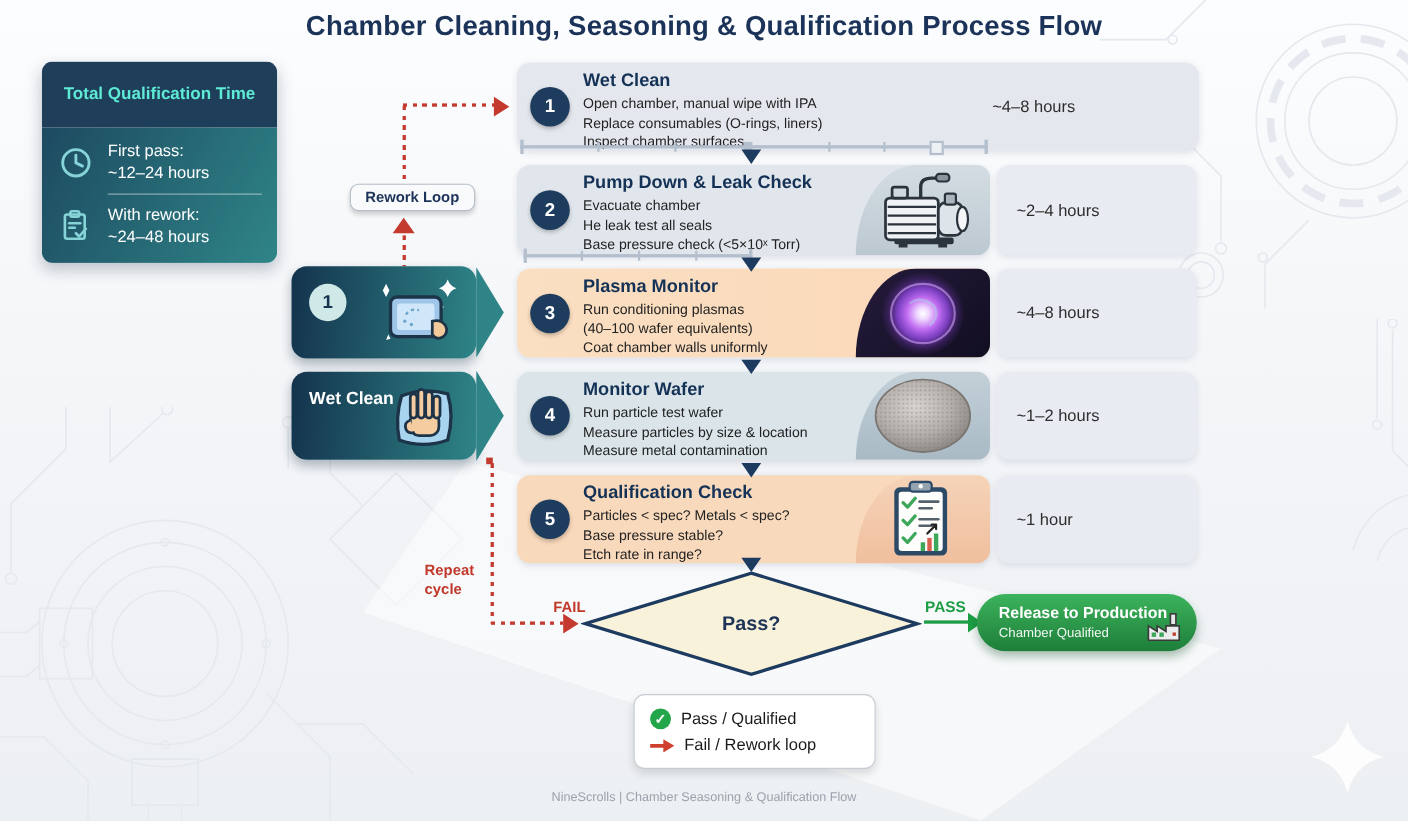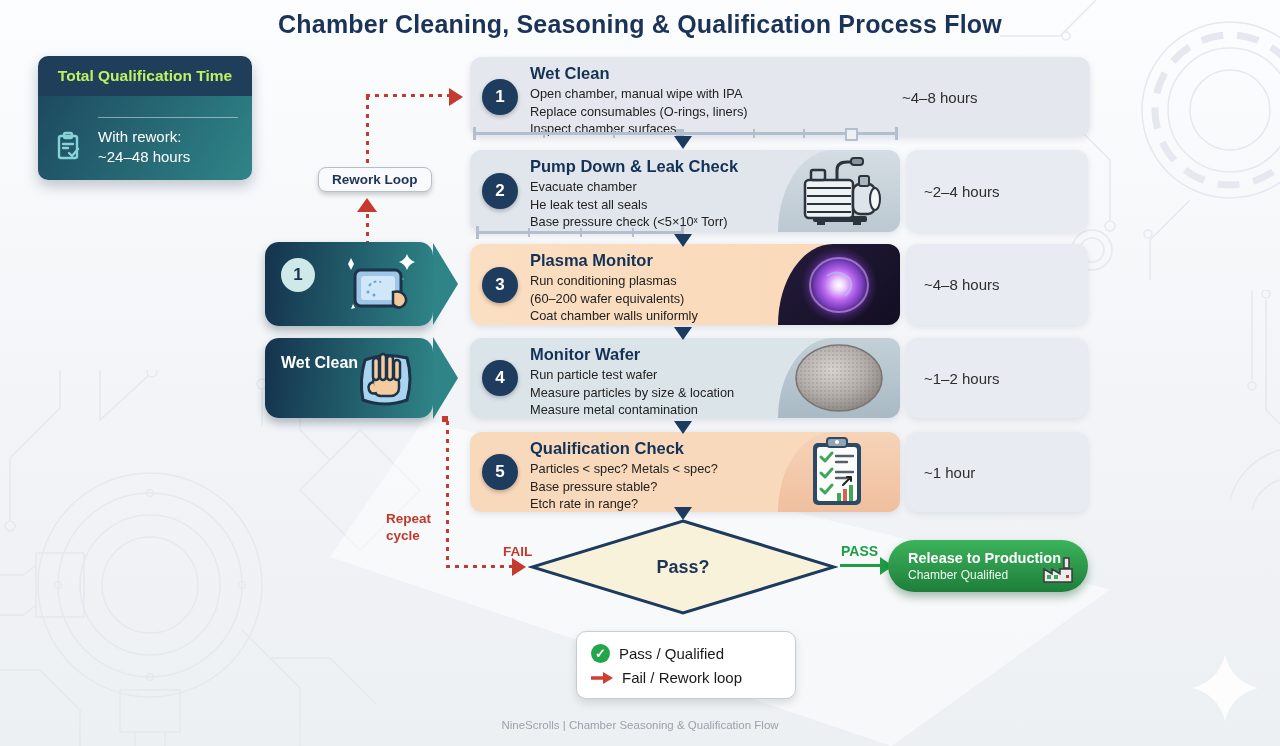--- a/index.html
+++ b/index.html
@@ -7,22 +7,22 @@
     background:linear-gradient(180deg,#fcfdfe 0%,#f2f4f7 55%,#edf0f3 100%);
     font-family:"Liberation Sans",sans-serif;}
   .deco{position:absolute;z-index:0;}
   .wedge{position:absolute;left:330px;top:420px;width:780px;height:326px;z-index:0;
     background:rgba(255,255,255,.5);clip-path:polygon(12% 0,100% 52%,72% 100%,0 42%);}
   .title{position:absolute;left:0;right:0;top:10px;text-align:center;z-index:3;
     font-size:25px;font-weight:bold;color:#1b3358;letter-spacing:.2px;}
   
   .sumpanel{position:absolute;left:38px;top:56px;width:214px;z-index:3;border-radius:10px;
     box-shadow:0 6px 14px rgba(20,40,70,.25);overflow:hidden;}
-  .sumhead{background:#1e3e5a;color:#bef264;font-weight:bold;font-size:15.5px;
-    text-align:center;padding:11px 6px;}
+  .sumhead{background:#1e3e5a;color:#5eead4;font-weight:bold;font-size:15.5px;
+    text-align:center;padding:21px 6px;}
   .sumbody{background:linear-gradient(120deg,#1d4a60 0%,#2f8588 100%);padding:12px 14px 14px;}
   .sumrow{display:flex;align-items:center;gap:12px;color:#fff;}
   .sumtext{font-size:15px;line-height:1.3;}
   .sumdiv{border-top:1px solid rgba(255,255,255,.45);margin:9px 0 9px 46px;}
   
   .rework-pill{position:absolute;left:318px;top:167px;z-index:3;background:#f8fafc;
     border:1px solid #b6bfc9;border-radius:8px;padding:4px 13px;font-size:13.5px;
     font-weight:bold;color:#1d3357;box-shadow:0 3px 5px rgba(0,0,0,.18);}
   
   .rdot-v{position:absolute;width:3px;z-index:2;
@@ -151,20 +151,30 @@
   <div class="wedge"></div>
   <svg class="deco" style="left:1192px;top:655px;" width="66" height="66" viewBox="0 0 60 60">
     <path d="M30 0 Q36 24 60 30 Q36 36 30 60 Q24 36 0 30 Q24 24 30 0" fill="#ffffff" opacity="0.85"></path>
   </svg>
 
   <div class="title">Chamber Cleaning, Seasoning &amp; Qualification Process Flow</div>
 
   <div class="sumpanel">
     <div class="sumhead">Total Qualification Time</div>
     <div class="sumbody">
+      <div class="sumrow">
+        <svg width="34" height="34" viewBox="0 0 34 34" fill="none" stroke="#86d3d8" stroke-width="2.6" stroke-linecap="round">
+          <circle cx="17" cy="17" r="12"></circle>
+            <path d="M17 10 V17 L23 20"></path>
+        </svg>
+        <div class="sumtext">
+          <div>First pass:</div>
+          <div>~12–24 hours</div>
+        </div>
+      </div>
       <div class="sumdiv"></div>
       <div class="sumrow">
         <svg width="34" height="34" viewBox="0 0 34 34" fill="none" stroke="#86d3d8" stroke-width="2.4" stroke-linecap="round" stroke-linejoin="round">
           <rect x="7" y="6" width="18" height="22" rx="2"></rect>
           <rect x="12" y="3" width="8" height="5" rx="1.5"></rect>
           <path d="M11 14 H21"></path>
             <path d="M11 18 H16"></path>
           <path d="M17 23 L20 26 L26 19"></path>
         </svg>
         <div class="sumtext">
@@ -303,21 +313,21 @@
           </defs>
           <circle cx="50" cy="39" r="38" fill="url(#plg)"></circle>
           <ellipse cx="50" cy="39" rx="29" ry="27" fill="none" stroke="#d8aaff" stroke-opacity="0.55" stroke-width="2"></ellipse>
           <path d="M38 30 q10 -8 22 2 q6 10 -4 18" fill="none" stroke="#9fe8e0" stroke-opacity="0.4" stroke-width="2"></path>
         </svg>
       </div>
       <div class="numcirc">3</div>
       <div class="steptext">
         <div class="steptitle">Plasma Monitor</div>
         <div class="stepline">Run conditioning plasmas</div>
-        <div class="stepline">(60–200 wafer equivalents)</div>
+        <div class="stepline">(40–100 wafer equivalents)</div>
         <div class="stepline">Coat chamber walls uniformly</div>
       </div>
     </div>
     <div class="timecard" style="left:436px;top:0;width:182px;height:81px;">
       <div class="timetext">~4–8 hours</div>
     </div>
   </div>
   <div class="tri-down" style="left:674px;top:327px;"></div>
 
   <div class="steprow" style="top:338px;width:620px;height:80px;">

